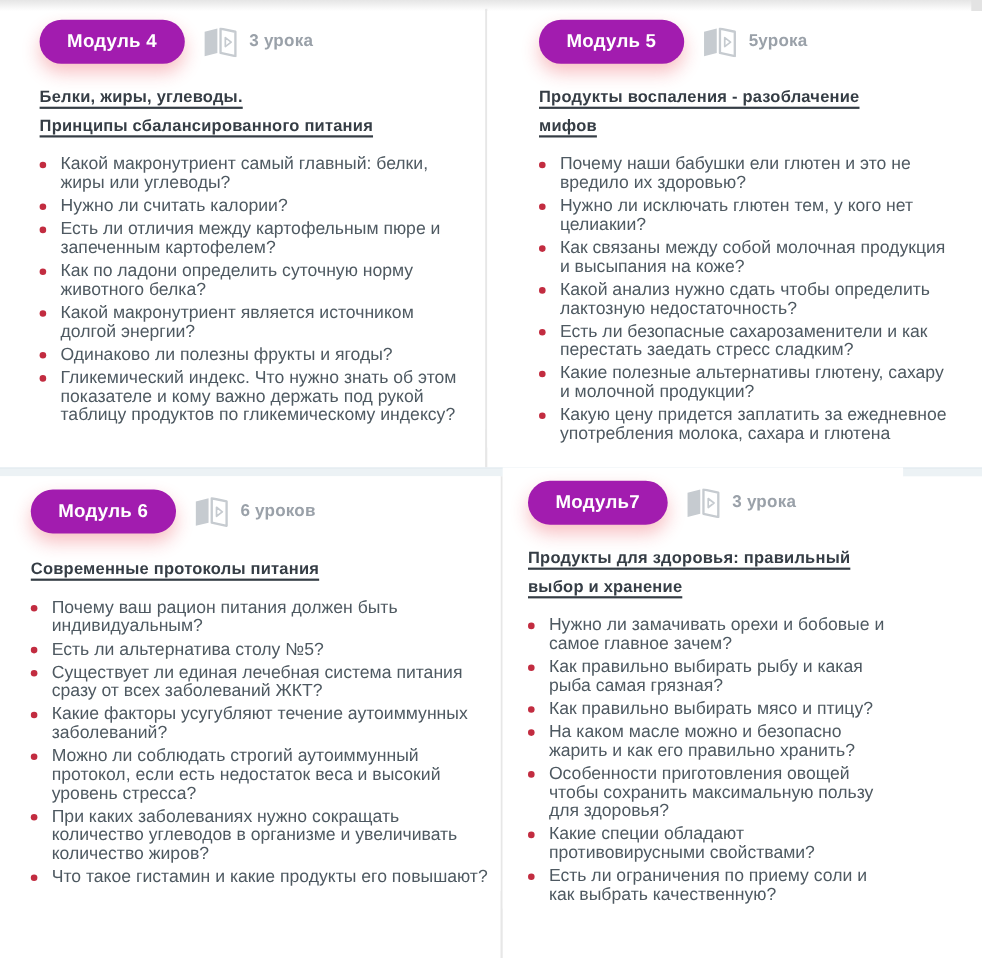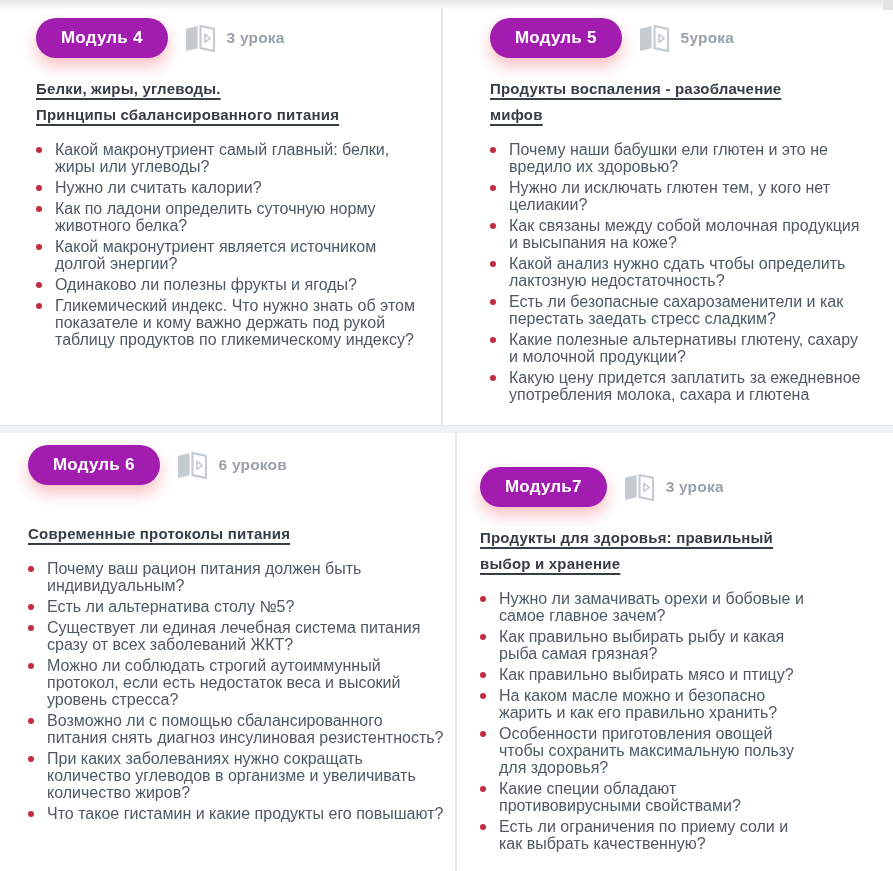--- a/index.html
+++ b/index.html
@@ -14,33 +14,33 @@
   .vdiv-top{position:absolute; left:441px; top:8px; width:2px; height:417px; background:#e7e7e7;}
   .vdiv-bottom{position:absolute; left:455px; top:433px; width:2px; height:438px; background:#e7e7e7;}
   .row-band{position:absolute; left:0; right:0; top:425px; height:8px;
     background:#ecf2f5; border-top:1px solid #e2eaef; box-sizing:border-box;}
 
   
   .card{position:absolute; box-sizing:border-box; background:#fff;}
   .m4{left:0;    top:10px;  width:441px; padding:8px 10px 0 36px;}
   .m5{left:443px;top:10px;  width:450px; padding:8px 10px 0 47px;}
   .m6{left:0;    top:433px; width:455px; padding:12px 10px 0 28px;}
-  .m7{left:457px;top:455px; width:364px; padding:12px 10px 0 23px;}
+  .m7{left:457px;top:425px; width:364px; padding:12px 10px 0 23px;}
 
   .hdr{display:flex; align-items:center; gap:16px;}
   .badge{background:#a21caf; color:#fff; font-weight:bold; font-size:17px;
     height:40px; display:inline-flex; align-items:center; padding:0 25px;
     border-radius:21px; letter-spacing:.2px;
     box-shadow:0 8px 16px rgba(231,29,38,.28);}
   .lessons{display:flex; align-items:center; gap:10px; color:#9aa1a9; font-size:15.5px; letter-spacing:.2px;font-weight:bold;}
   .lessons svg{display:block;}
 
   .title{margin:18px 0 0; font-size:15px; font-weight:bold; color:#353d45;
     line-height:26px; letter-spacing:.2px; text-decoration:none;}
-  .m6 .title{margin-top:36px;}
+  .m6 .title{margin-top:20px;}
   .title span{display:block; text-decoration:underline;
     text-decoration-thickness:1.5px; text-underline-offset:4px;}
 
   ul.questions{list-style:none; margin:13px 0 0; padding:0;}
   ul.questions li{display:flex; gap:13px; margin-bottom:4px;
     font-size:16px; line-height:17px; color:#4e5961;}
   .dot{flex:0 0 auto; width:6px; height:6px; border-radius:50%; background:#c22c40; margin-top:6px;}
   .m4 .q{max-width:360px;}
   .m5 .q{max-width:362px;}
   .m6 .q{max-width:398px;}
@@ -78,20 +78,24 @@
       <li>
           <span class="dot"></span>
           <span class="q">Какой макронутриент самый главный: белки, жиры или углеводы?</span>
         </li>
       <li>
           <span class="dot"></span>
           <span class="q">Нужно ли считать калории?</span>
         </li>
       <li>
           <span class="dot"></span>
+          <span class="q">Есть ли отличия между картофельным пюре и запеченным картофелем?</span>
+        </li>
+      <li>
+          <span class="dot"></span>
           <span class="q">Как по ладони определить суточную норму животного белка?</span>
         </li>
       <li>
           <span class="dot"></span>
           <span class="q">Какой макронутриент является источником долгой энергии?</span>
         </li>
       <li>
           <span class="dot"></span>
           <span class="q">Одинаково ли полезны фрукты и ягоды?</span>
         </li>
@@ -177,25 +181,25 @@
       <li>
           <span class="dot"></span>
           <span class="q">Есть ли альтернатива столу №5?</span>
         </li>
       <li>
           <span class="dot"></span>
           <span class="q">Существует ли единая лечебная система питания сразу от всех заболеваний ЖКТ?</span>
         </li>
       <li>
           <span class="dot"></span>
+          <span class="q">Какие факторы усугубляют течение аутоиммунных заболеваний?</span>
+        </li>
+      <li>
+          <span class="dot"></span>
           <span class="q">Можно ли соблюдать строгий аутоиммунный протокол, если есть недостаток веса и высокий уровень стресса?</span>
-        </li>
-      <li>
-          <span class="dot"></span>
-          <span class="q">Возможно ли с помощью сбалансированного питания снять диагноз инсулиновая резистентность?</span>
         </li>
       <li>
           <span class="dot"></span>
           <span class="q">При каких заболеваниях нужно сокращать количество углеводов в организме и увеличивать количество жиров?</span>
         </li>
       <li>
           <span class="dot"></span>
           <span class="q">Что такое гистамин и какие продукты его повышают?</span>
         </li>
     </ul>

